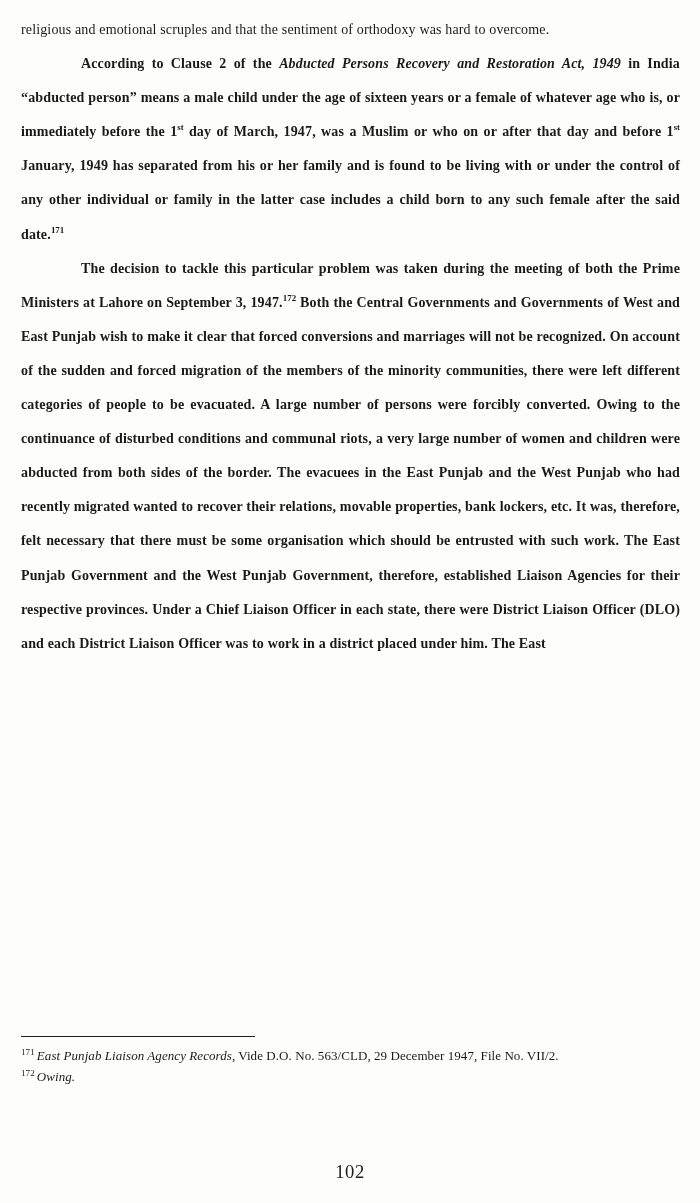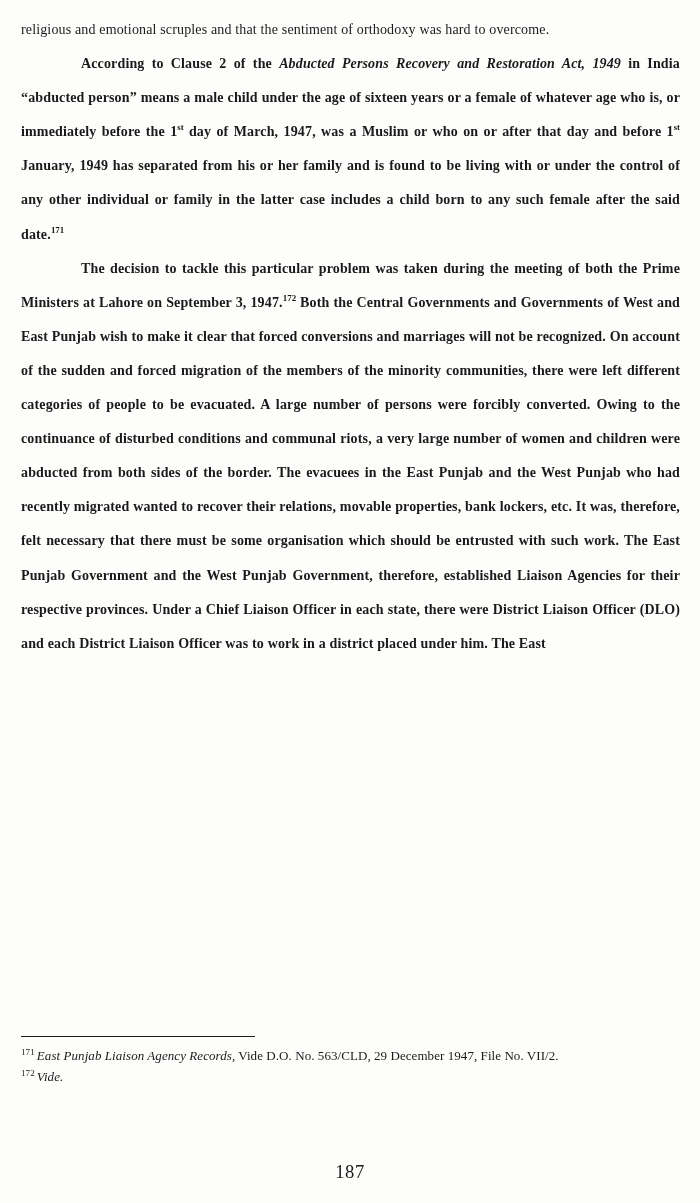--- a/index.html
+++ b/index.html
@@ -122,19 +122,19 @@
         <p class="para">religious and emotional scruples and that the sentiment of orthodoxy was hard to overcome.</p>
         <p class="para indent">According to Clause 2 of the <i>Abducted Persons Recovery and Restoration Act, 1949</i> in India “abducted person” means a male child under the age of sixteen years or a female of whatever age who is, or immediately before the 1<sup class="ord">st</sup> day of March, 1947, was a Muslim or who on or after that day and before 1<sup class="ord">st</sup> January, 1949 has separated from his or her family and is found to be living with or under the control of any other individual or family in the latter case includes a  child born to any such female after the said date.<sup class="fnmark">171</sup></p>
         <p class="para indent">The decision to tackle this particular problem was taken during the meeting of both the Prime Ministers at Lahore on September 3, 1947.<sup class="fnmark">172</sup> Both the Central Governments and Governments of West and East Punjab wish to make it clear that forced conversions and marriages will not be recognized. On account of the sudden and forced migration of the members of the minority communities, there were left different categories of people to be evacuated. A large number of persons were forcibly converted. Owing to the continuance of disturbed conditions and communal riots, a very large number of women and children were abducted from both sides of the border. The evacuees in the East Punjab and the West Punjab who had recently migrated wanted to recover their relations, movable properties, bank lockers, etc. It was, therefore, felt necessary that there must be some organisation which should be entrusted with such work. The East Punjab Government and the West Punjab Government, therefore, established Liaison Agencies for their respective provinces. Under a Chief Liaison Officer in each state, there were District Liaison Officer (DLO) and each District Liaison Officer was to work in a district placed under him. The East</p>
       </div>
   </div>
 
   <div class="footnotes">
     <div class="fn-rule"></div>
     <div>
         <p class="footnote"><sup>171</sup><i>East Punjab Liaison Agency Records</i>, Vide D.O. No. 563/CLD, 29 December 1947, File No. VII/2.</p>
-        <p class="footnote"><sup>172</sup><i>Vide.</i></p>
+        <p class="footnote"><sup>172</sup><i>Owing.</i></p>
       </div>
   </div>
 
-  <div class="page-number">187</div>
+  <div class="page-number">102</div>
 
 </div>
 
 </body></html>

